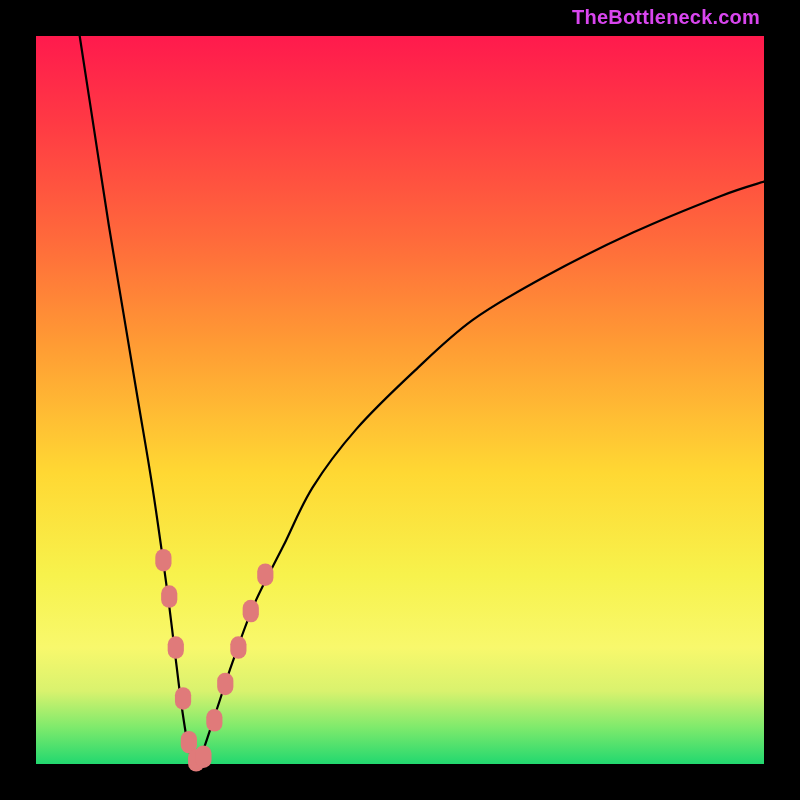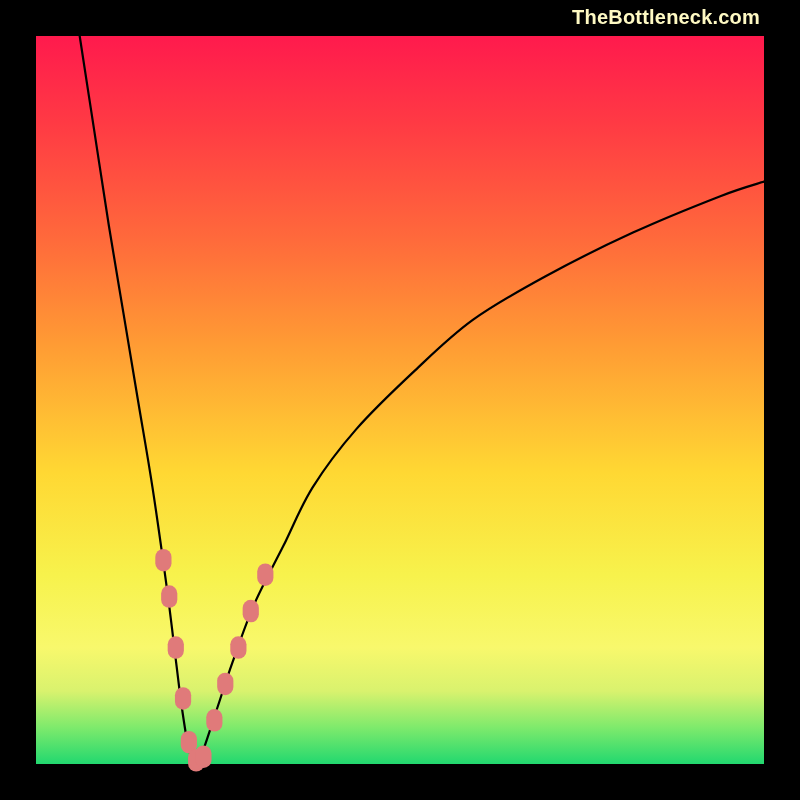--- a/index.html
+++ b/index.html
@@ -42,21 +42,21 @@
     left: 0;
     top: 0;
     width: 728px;
     height: 728px;
     overflow: visible;
   }
   .watermark {
     position: absolute;
     top: 6px;
     right: 40px;
-    color: #fef9c3;
+    color: #d946ef;
     font-size: 20px;
     font-weight: 600;
     letter-spacing: 0.2px;
     user-select: none;
   }
 </style>
 </head>
 <body>
 
 <div class="frame">

